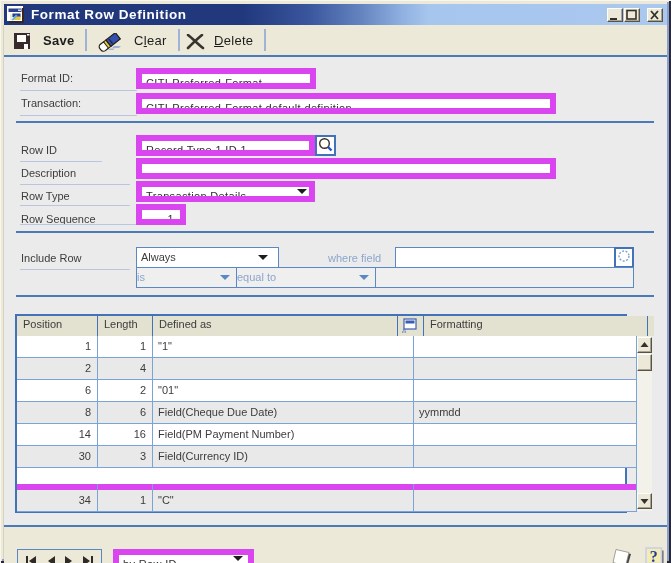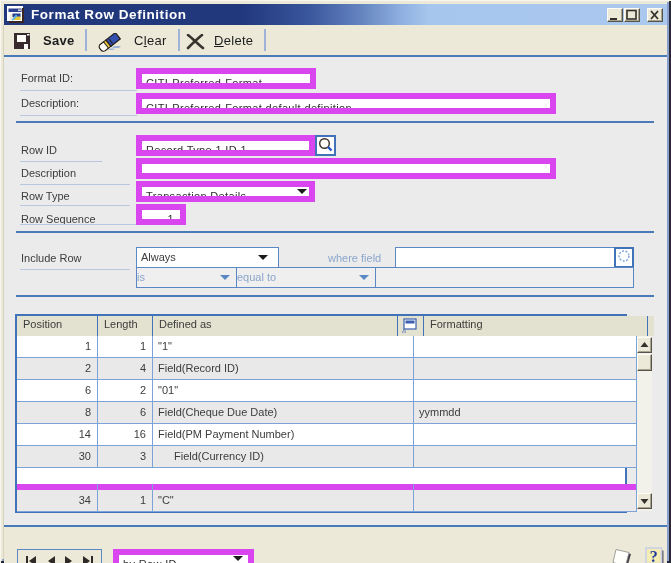--- a/index.html
+++ b/index.html
@@ -130,21 +130,21 @@
     <div class="lbl" style="left:210px;"><span style="text-decoration:underline">D</span>elete</div>
     <div class="sep" style="left:260px;"></div>
   </div>
   <div id="toolbar-line"></div>
 
   <div id="form">
 
     <div class="label" style="left:17px; top:15px;">Format ID:</div>
       <div class="ul" style="left:16px; top:33px; width:117px;"></div>
     <div class="fld" style="left:132px; top:11px; width:180px; height:21px;">CITI-Preferred-Format</div>
-    <div class="label" style="left:17px; top:40px;">Description:</div>
+    <div class="label" style="left:17px; top:40px;">Transaction:</div>
       <div class="ul" style="left:16px; top:58px; width:117px;"></div>
     <div class="fld" style="left:132px; top:36px; width:420px; height:21px;">CITI-Preferred-Format default definition.</div>
 
     <div class="hsep" style="left:12px; top:64px; width:638px;"></div>
 
     <div class="label" style="left:17px; top:87px;">Row ID</div>
       <div class="ul" style="left:16px; top:104px; width:82px;"></div>
     <div class="fld" style="left:132px; top:78px; width:179px; height:21px;">Record Type 1 ID 1</div>
     <div style="position:absolute; left:311px; top:78px; width:21px; height:21px; background:#fff; border:2px solid #4273b8;">
       <svg width="17" height="17" viewBox="0 0 17 17">
@@ -200,21 +200,20 @@
       <div id="rows">
           <div class="tr" style="top:20px;background:#ffffff">
             <div class="c num" style="left:0;width:81px;">1</div>
             <div class="c num" style="left:81px;width:55px;">1</div>
             <div class="c txt" style="left:136px;width:260px;border-right:none;">"1"</div>
             <div class="c txt" style="left:396px;width:223px;border-right:none;border-left:1px solid #7ca3d8;"></div>
           </div>
           <div class="tr" style="top:42px;background:#e9e9e9">
             <div class="c num" style="left:0;width:81px;">2</div>
             <div class="c num" style="left:81px;width:55px;">4</div>
-            <div class="c txt" style="left:136px;width:260px;border-right:none;">Field(Record ID)</div>
             <div class="c txt" style="left:396px;width:223px;border-right:none;border-left:1px solid #7ca3d8;"></div>
           </div>
           <div class="tr" style="top:64px;background:#ffffff">
             <div class="c num" style="left:0;width:81px;">6</div>
             <div class="c num" style="left:81px;width:55px;">2</div>
             <div class="c txt" style="left:136px;width:260px;border-right:none;">"01"</div>
             <div class="c txt" style="left:396px;width:223px;border-right:none;border-left:1px solid #7ca3d8;"></div>
           </div>
           <div class="tr" style="top:86px;background:#e9e9e9">
             <div class="c num" style="left:0;width:81px;">8</div>
@@ -224,21 +223,21 @@
           </div>
           <div class="tr" style="top:108px;background:#ffffff">
             <div class="c num" style="left:0;width:81px;">14</div>
             <div class="c num" style="left:81px;width:55px;">16</div>
             <div class="c txt" style="left:136px;width:260px;border-right:none;">Field(PM Payment Number)</div>
             <div class="c txt" style="left:396px;width:223px;border-right:none;border-left:1px solid #7ca3d8;"></div>
           </div>
           <div class="tr" style="top:130px;background:#e9e9e9">
             <div class="c num" style="left:0;width:81px;">30</div>
             <div class="c num" style="left:81px;width:55px;">3</div>
-            <div class="c txt" style="left:152px;width:260px;border-right:none;">Field(Currency ID)</div>
+            <div class="c txt" style="left:136px;width:260px;border-right:none;">Field(Currency ID)</div>
             <div class="c txt" style="left:396px;width:223px;border-right:none;border-left:1px solid #7ca3d8;"></div>
           </div>
           <div class="tr" style="top:168px;background:#d946ef">
             <div class="c num" style="left:0;width:81px;">33</div>
             <div class="c num" style="left:81px;width:55px;">1</div>
             <div class="c txt" style="left:136px;width:260px;border-right:none;"></div>
             <div class="c txt" style="left:396px;width:223px;border-right:none;border-left:1px solid #7ca3d8;"></div>
           </div>
           <div class="tr" style="top:174px;background:#e9e9e9">
             <div class="c num" style="left:0;width:81px;">34</div>

